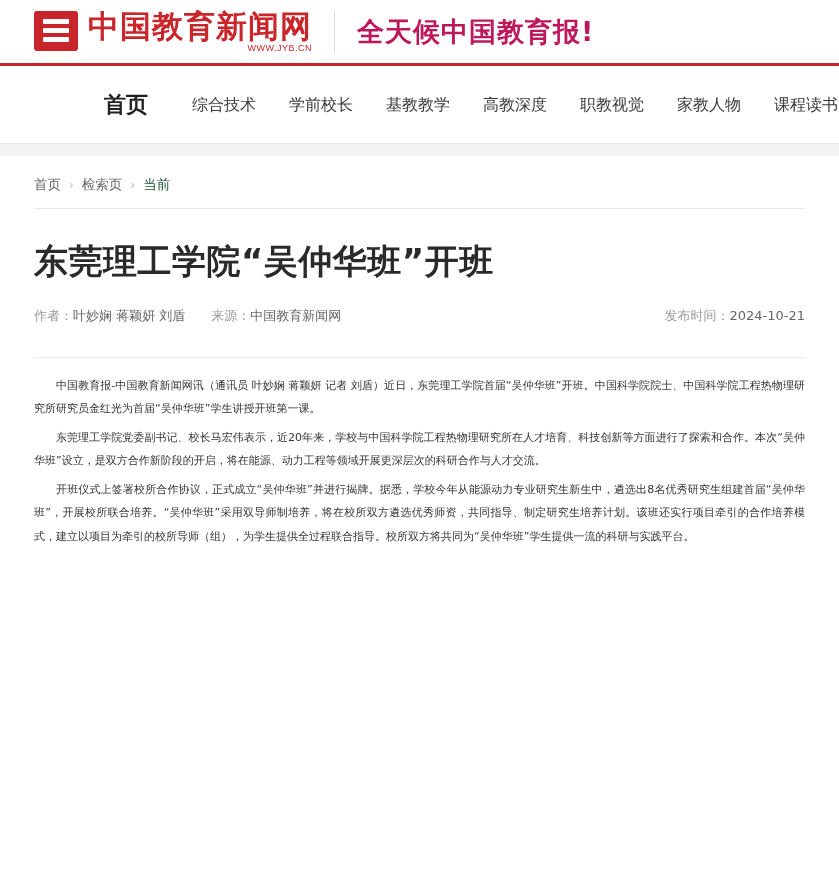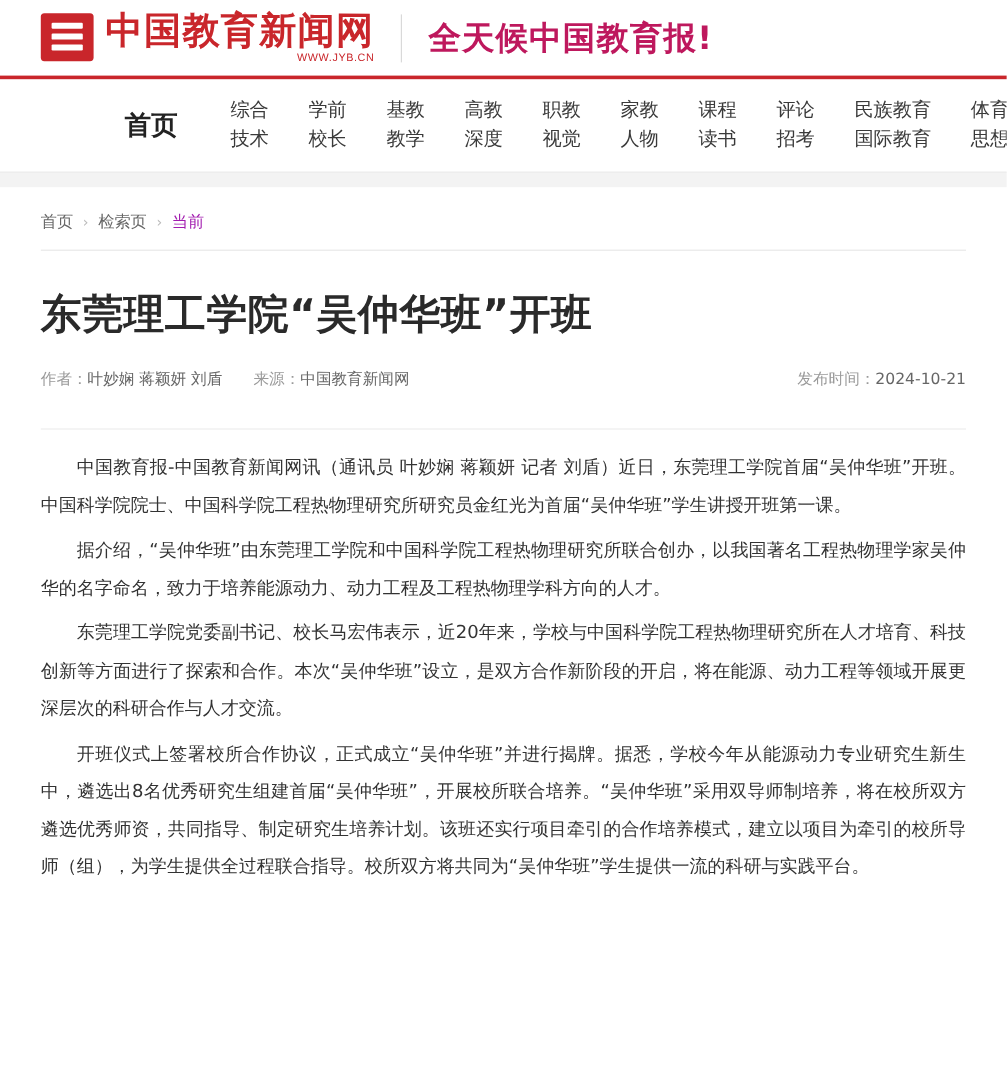--- a/index.html
+++ b/index.html
@@ -111,21 +111,21 @@
     background: #dddddd;
     margin-right: 24px;
   }
   .nav-items {
     display: flex;
     align-items: center;
     gap: 33px;
   }
   .nav-item {
     display: flex;
-    flex-direction: column;
+    flex-direction: row;
     line-height: 1.45;
     font-size: 16px;
     color: #3a3a3a;
     white-space: nowrap;
     cursor: pointer;
     font-family: Liberation Serif, serif;
   }
   .nav-item span {
     display: block;
   }
@@ -144,21 +144,21 @@
     display: flex;
     align-items: center;
     gap: 8px;
     font-family: "DejaVu Sans", sans-serif;
   }
   .crumb .sep {
     color: #bbbbbb;
     font-size: 12px;
   }
   .crumb .cur {
-    color: #a21caf;
+    color: #14532d;
   }
   .crumb-rule {
     height: 1px;
     background: #e8e8e8;
     margin: 0 34px;
   }
 
   
   .article {
     padding: 0 34px;
@@ -187,21 +187,21 @@
     gap: 26px;
   }
   .meta-label { color: #9a9a9a; }
   .meta-val { color: #666666; }
   .meta-group { display: inline; }
 
   .body-text {
     margin-top: 16px;
   }
   .body-text p {
-    font-size: 15px;
+    font-size: 11px;
     line-height: 2.1;
     color: #333333;
     margin: 0 0 6px 0;
     text-indent: 2em;
     text-align: justify;
     font-family: "DejaVu Sans", sans-serif;
   }
 </style>
 </head>
 <body>
@@ -288,17 +288,16 @@
         <span class="meta-label">来源：</span><span class="meta-val">中国教育新闻网</span>
       </div>
     </div>
     <div class="meta-group">
       <span class="meta-label">发布时间：</span><span class="meta-val">2024-10-21</span>
     </div>
   </div>
 
   <div class="body-text">
     <p>中国教育报-中国教育新闻网讯（通讯员 叶妙娴 蒋颖妍 记者 刘盾）近日，东莞理工学院首届“吴仲华班”开班。中国科学院院士、中国科学院工程热物理研究所研究员金红光为首届“吴仲华班”学生讲授开班第一课。</p>
-    <p>据介绍，“吴仲华班”由东莞理工学院和中国科学院工程热物理研究所联合创办，以我国著名工程热物理学家吴仲华的名字命名，致力于培养能源动力、动力工程及工程热物理学科方向的人才。</p>
     <p>东莞理工学院党委副书记、校长马宏伟表示，近20年来，学校与中国科学院工程热物理研究所在人才培育、科技创新等方面进行了探索和合作。本次“吴仲华班”设立，是双方合作新阶段的开启，将在能源、动力工程等领域开展更深层次的科研合作与人才交流。</p>
     <p>开班仪式上签署校所合作协议，正式成立“吴仲华班”并进行揭牌。据悉，学校今年从能源动力专业研究生新生中，遴选出8名优秀研究生组建首届“吴仲华班”，开展校所联合培养。“吴仲华班”采用双导师制培养，将在校所双方遴选优秀师资，共同指导、制定研究生培养计划。该班还实行项目牵引的合作培养模式，建立以项目为牵引的校所导师（组），为学生提供全过程联合指导。校所双方将共同为“吴仲华班”学生提供一流的科研与实践平台。</p>
   </div>
 </div>
 
 </body></html>

